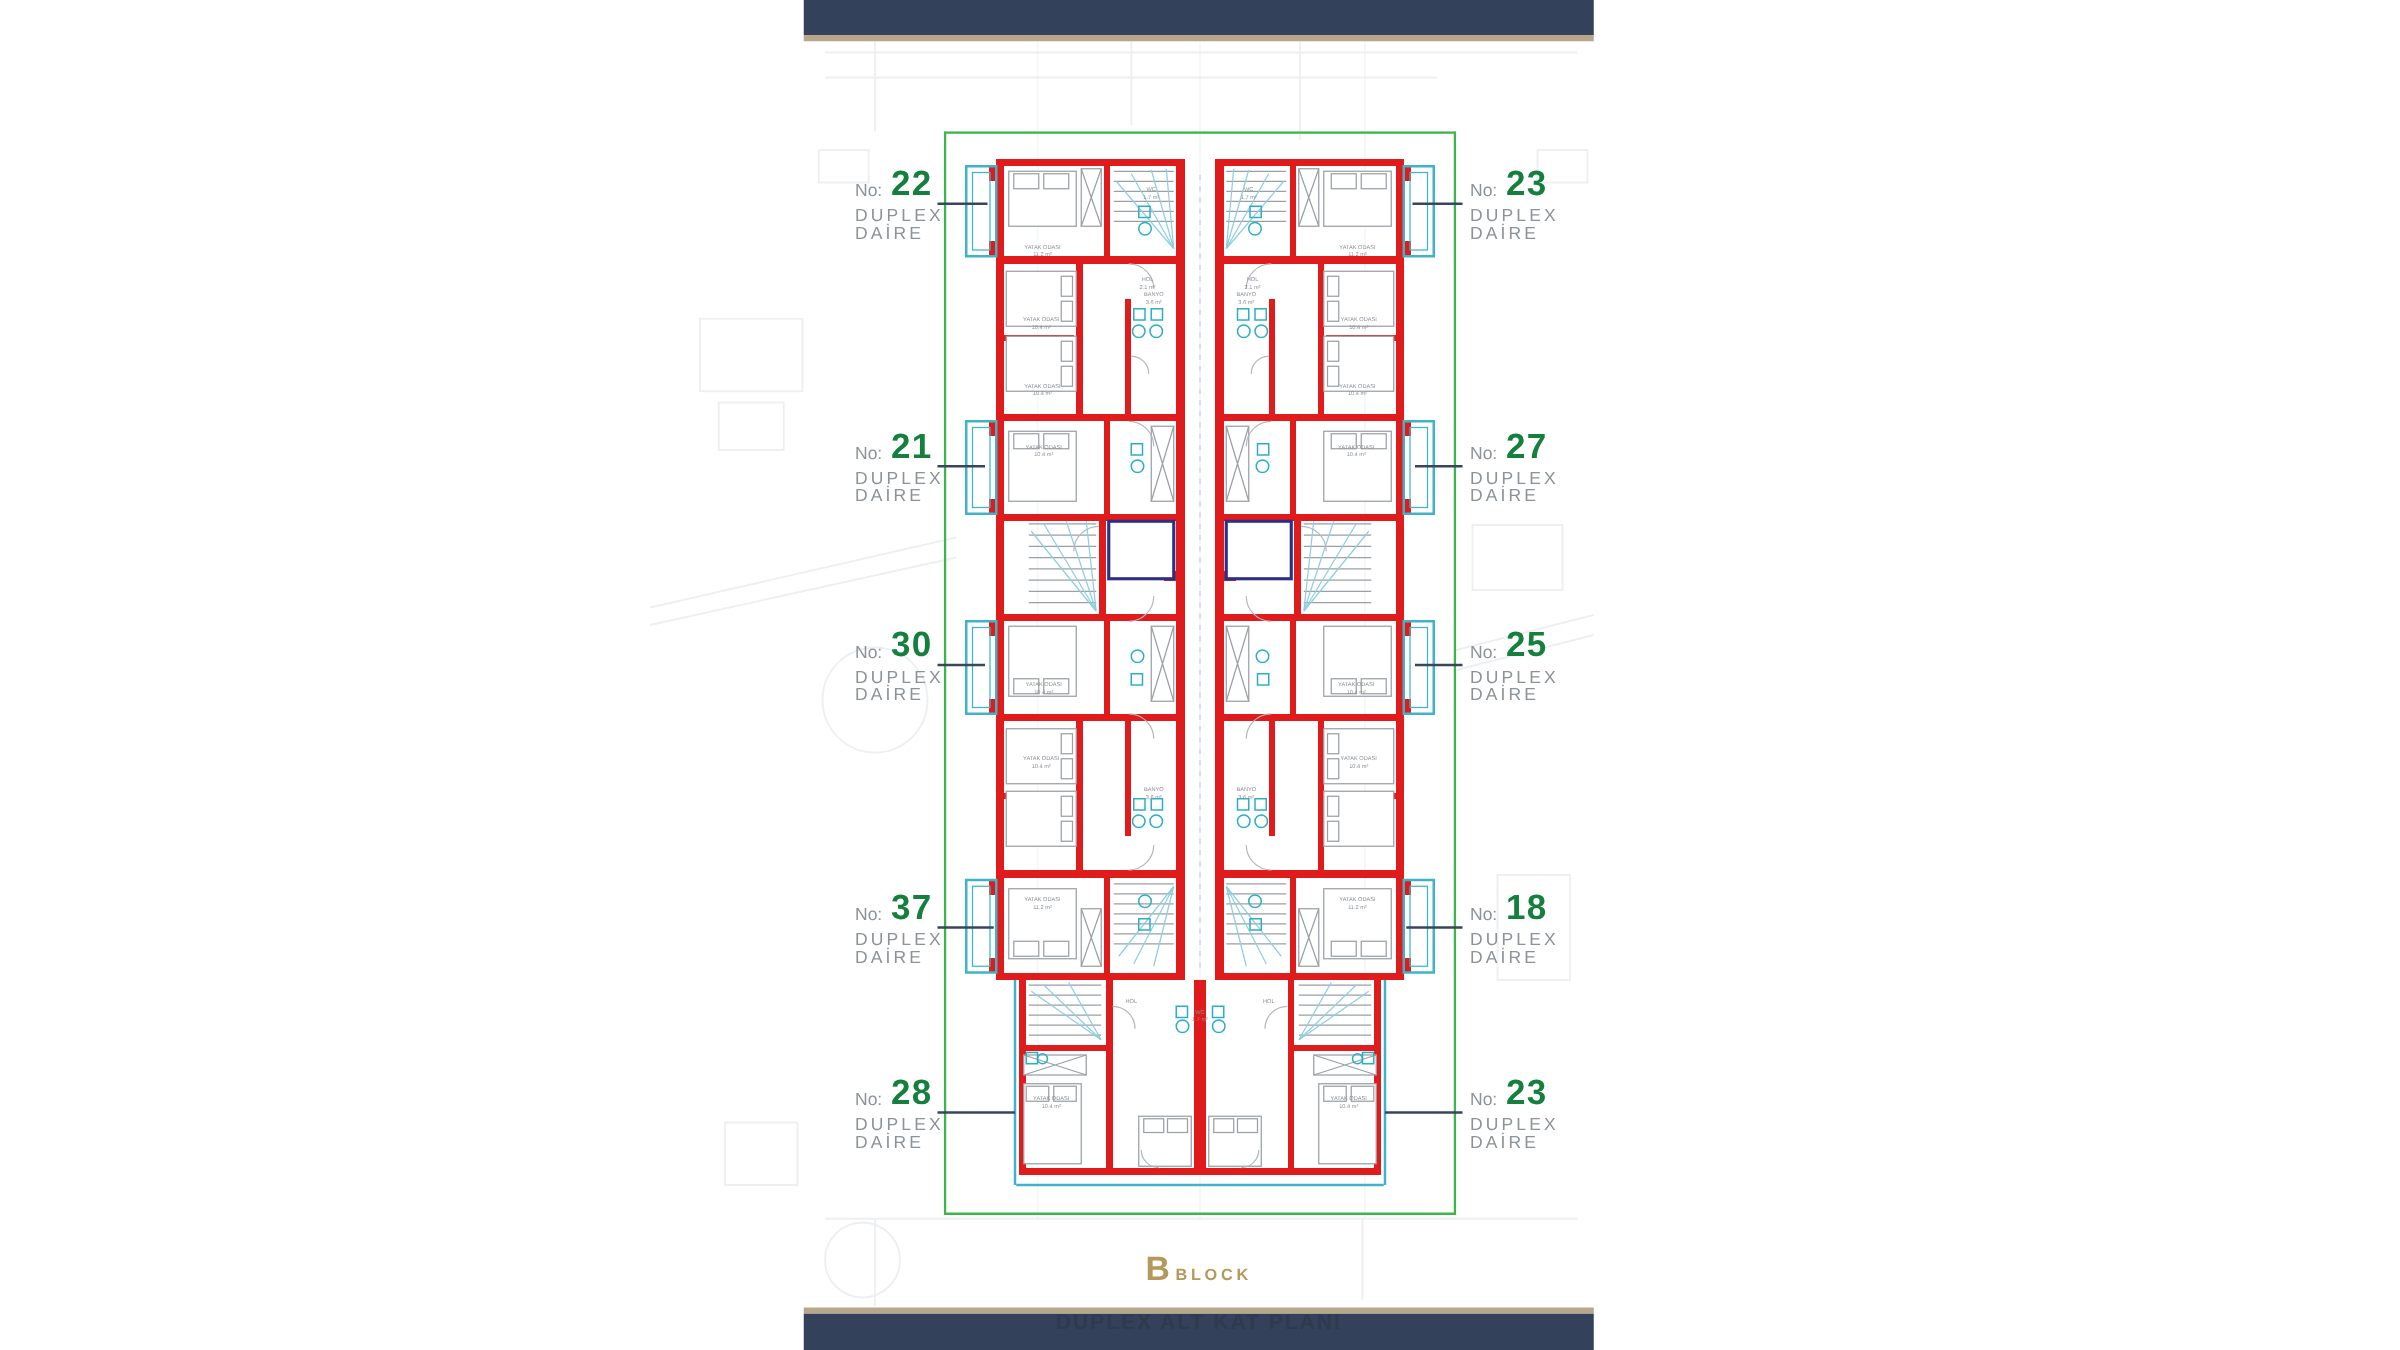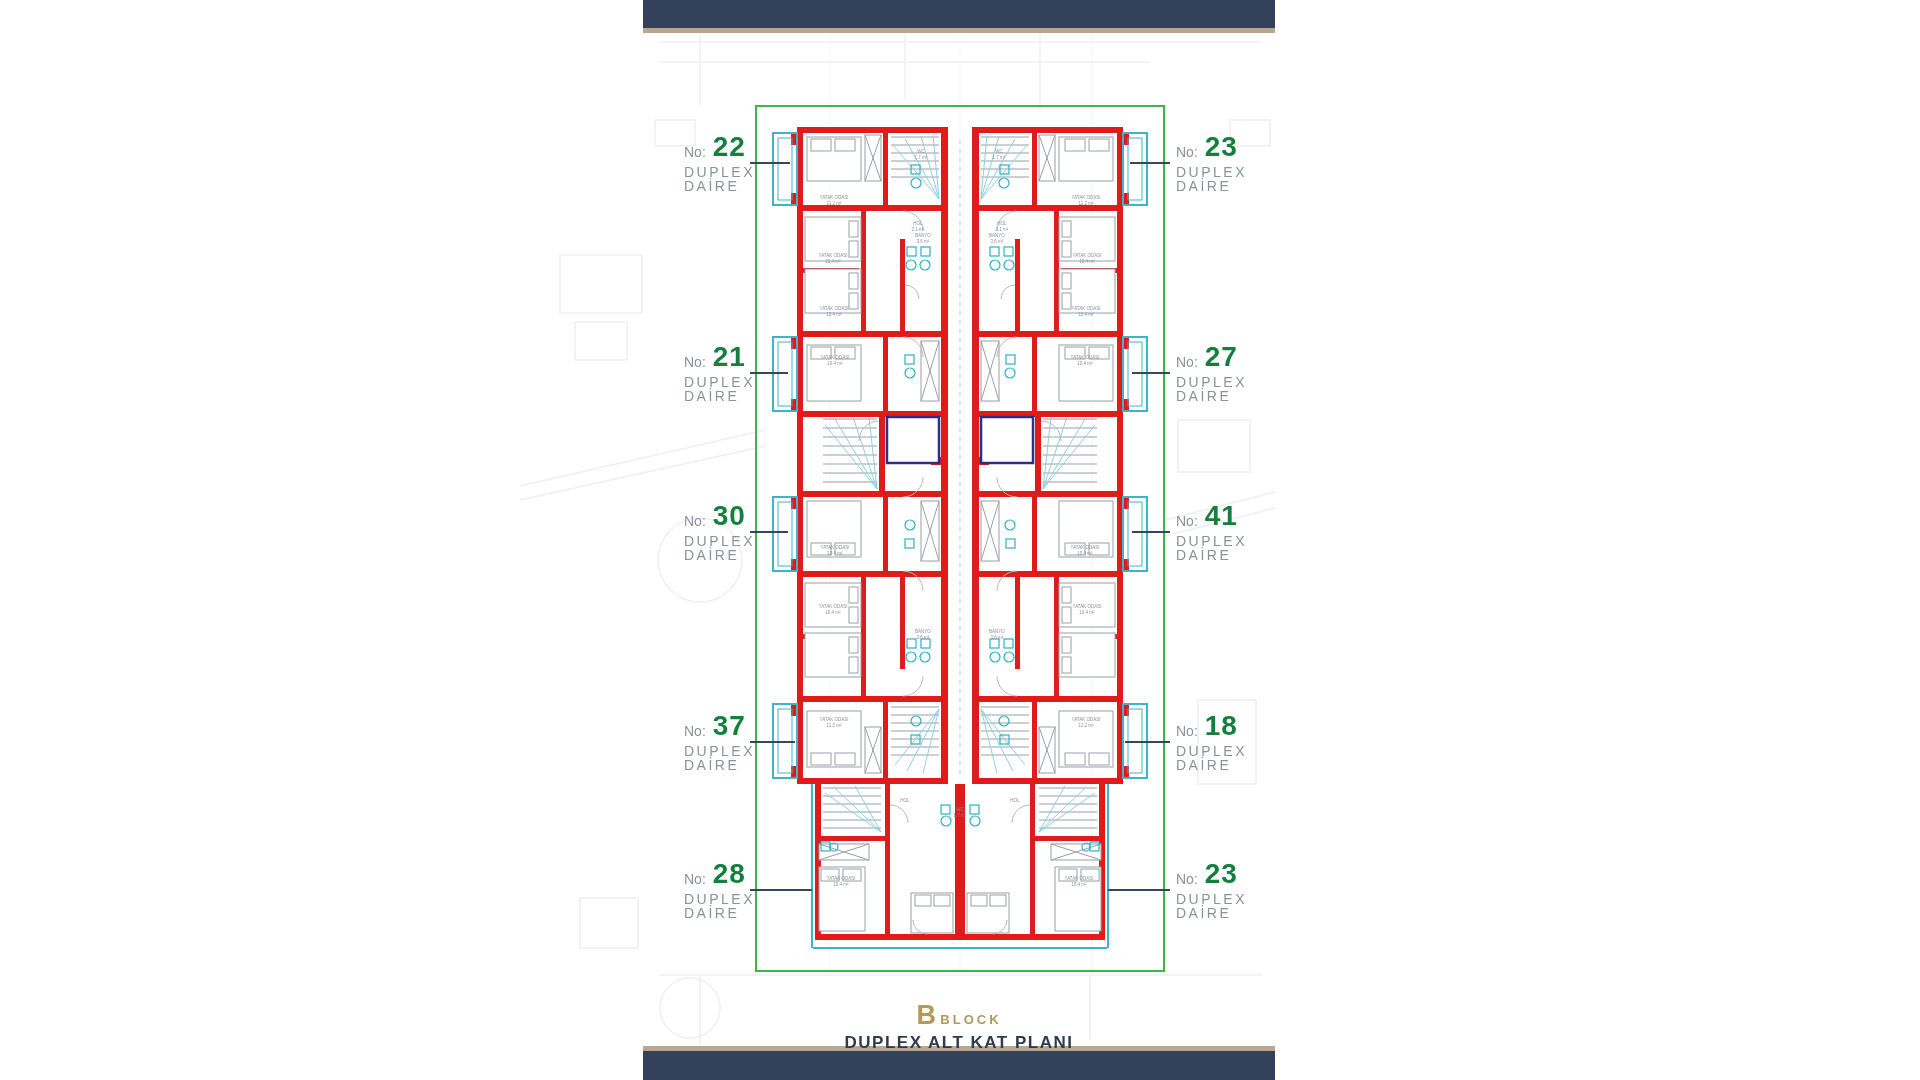--- a/index.html
+++ b/index.html
@@ -15,21 +15,21 @@
   .unit-label{position:absolute;width:130px;line-height:1;}
   .unit-label .row1{display:flex;align-items:flex-end;gap:7px;margin-bottom:4px;}
   .unit-label .no{font-size:14px;color:#8b9298;padding-bottom:2px;}
   .unit-label .num{font-size:28px;font-weight:800;color:#15803d;letter-spacing:1px;}
   .unit-label .typ{font-size:14px;color:#8b9298;letter-spacing:2.5px;line-height:14px;}
   .connector{position:absolute;height:2px;background:#39455a;}
 
   #footer-title{position:absolute;left:643px;width:632px;top:1000px;text-align:center;}
   #footer-title .b{font-size:27px;font-weight:800;color:#b5985c;}
   #footer-title .block{font-size:13px;font-weight:800;color:#b5985c;letter-spacing:3px;}
-  #footer-title .sub{font-size:17px;font-weight:800;color:#2e3b4e;letter-spacing:1.5px;margin-top:2px;}
+  #footer-title .sub{font-size:17px;font-weight:800;color:#2e3b4e;letter-spacing:1.5px;margin-top:17px;}
 
   svg text{font-family:"Liberation Sans", sans-serif;}
   .w{fill:#e01b1b;}
   .cy{stroke:#3fb4c8;fill:none;stroke-width:2;}
   .cy2{stroke:#3fb4c8;fill:none;stroke-width:1;}
   .fx{stroke:#2ab0c5;fill:none;stroke-width:1.2;}
   .fu{stroke:#9aa0a6;fill:#ffffff;stroke-width:1;}
   .fl{stroke:#9aa0a6;fill:none;stroke-width:1;}
   .fan{stroke:#8fcfe0;fill:none;stroke-width:1;}
   .arc{stroke:#b4b8bf;fill:none;stroke-width:1;}
@@ -375,21 +375,21 @@
         <span class="num">27</span>
       </div>
     <div class="typ">DUPLEX</div>
     <div class="typ">DAİRE</div>
   </div>
   <div class="connector" style="left:1132px;top:372px;width:38px"></div>
 
   <div class="unit-label" style="left:1176px;top:502px">
     <div class="row1">
         <span class="no">No:</span>
-        <span class="num">41</span>
+        <span class="num">25</span>
       </div>
     <div class="typ">DUPLEX</div>
     <div class="typ">DAİRE</div>
   </div>
   <div class="connector" style="left:1132px;top:531px;width:38px"></div>
 
   <div class="unit-label" style="left:1176px;top:712px">
     <div class="row1">
         <span class="no">No:</span>
         <span class="num">18</span>

